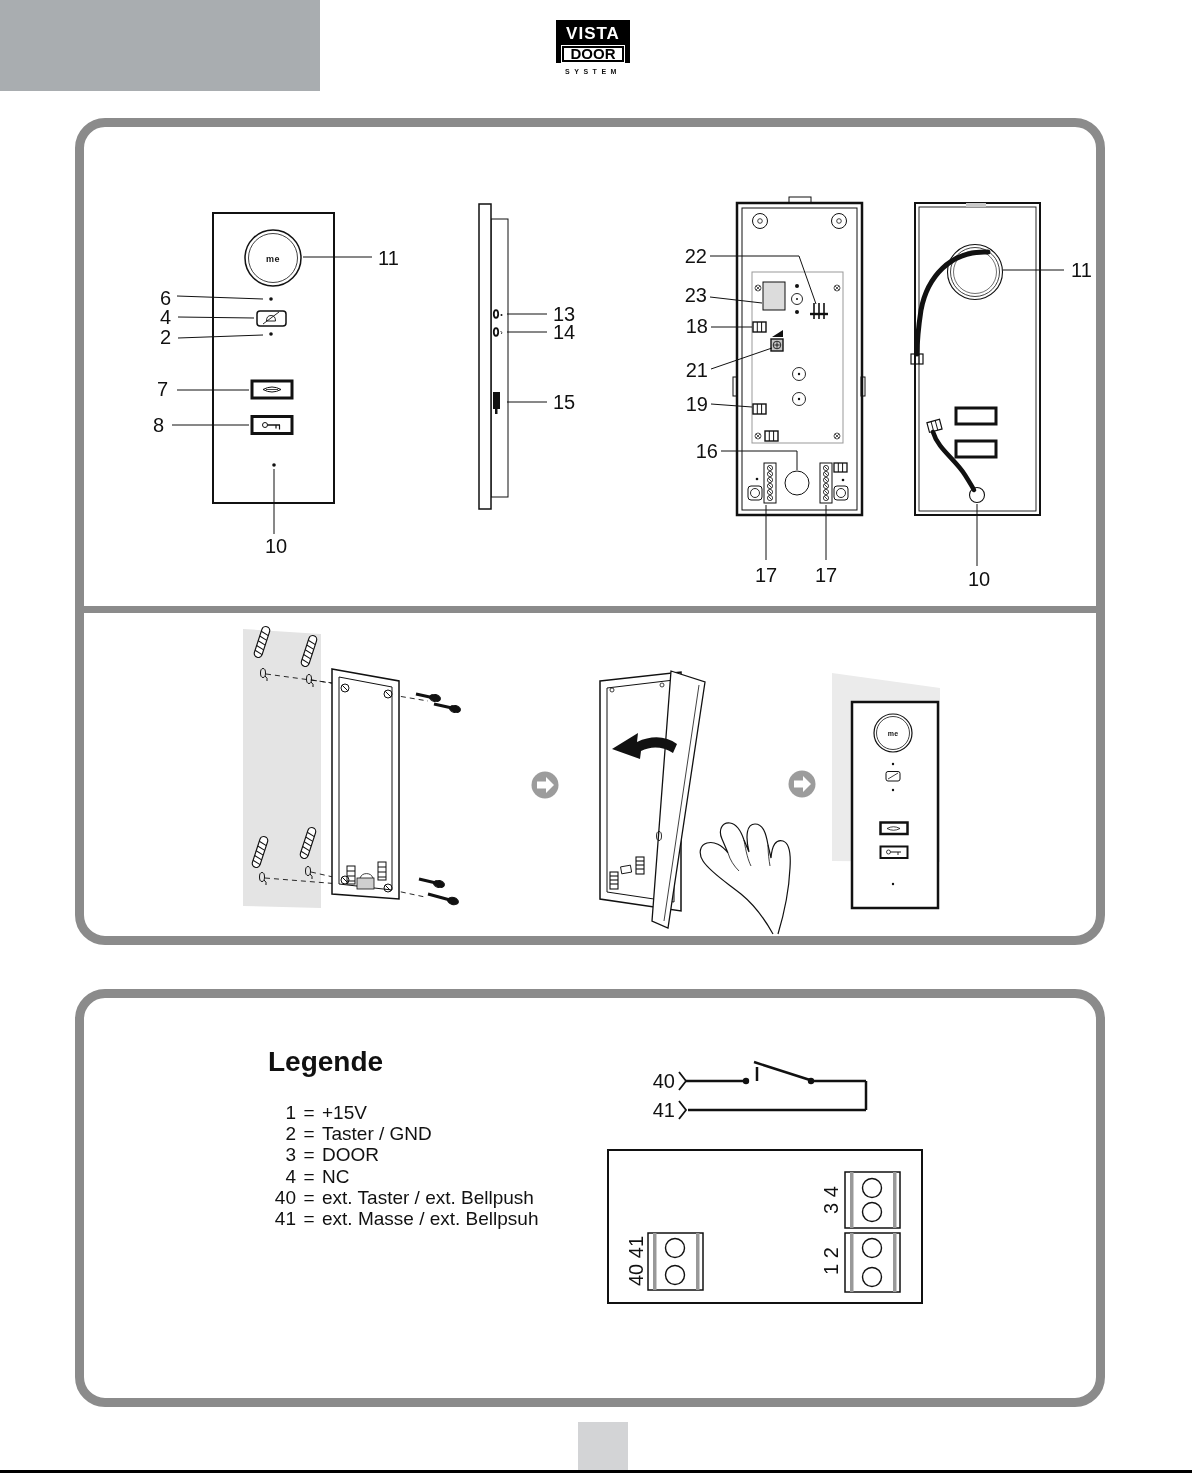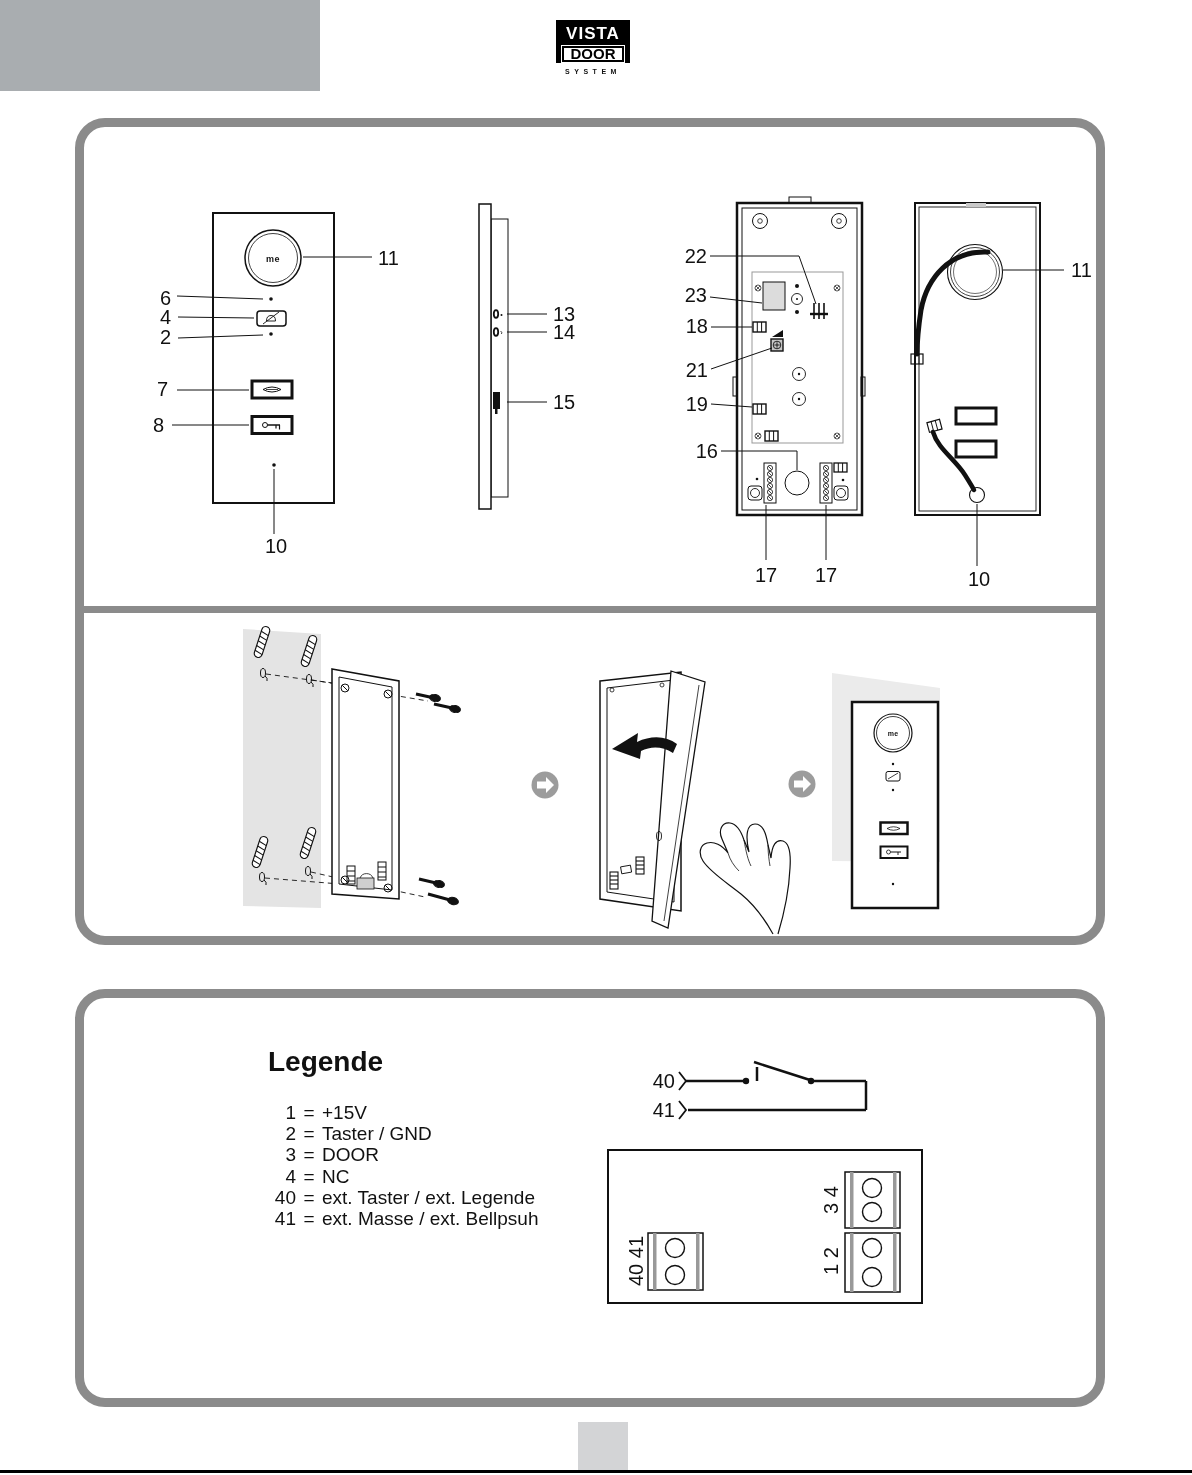--- a/index.html
+++ b/index.html
@@ -470,21 +470,21 @@
       <span class="legend-val">DOOR</span>
     </div>
     <div class="legend-row">
       <span class="legend-num">4</span>
       <span class="legend-eq">=</span>
       <span class="legend-val">NC</span>
     </div>
     <div class="legend-row">
       <span class="legend-num">40</span>
       <span class="legend-eq">=</span>
-      <span class="legend-val">ext. Taster / ext. Legende</span>
+      <span class="legend-val">ext. Taster / ext. Bellpush</span>
     </div>
     <div class="legend-row">
       <span class="legend-num">41</span>
       <span class="legend-eq">=</span>
       <span class="legend-val">ext. Masse / ext. Bellpsuh</span>
     </div>
   </div>
 
   <div class="page-footer-block"></div>
   <div class="page-footer-line"></div>

